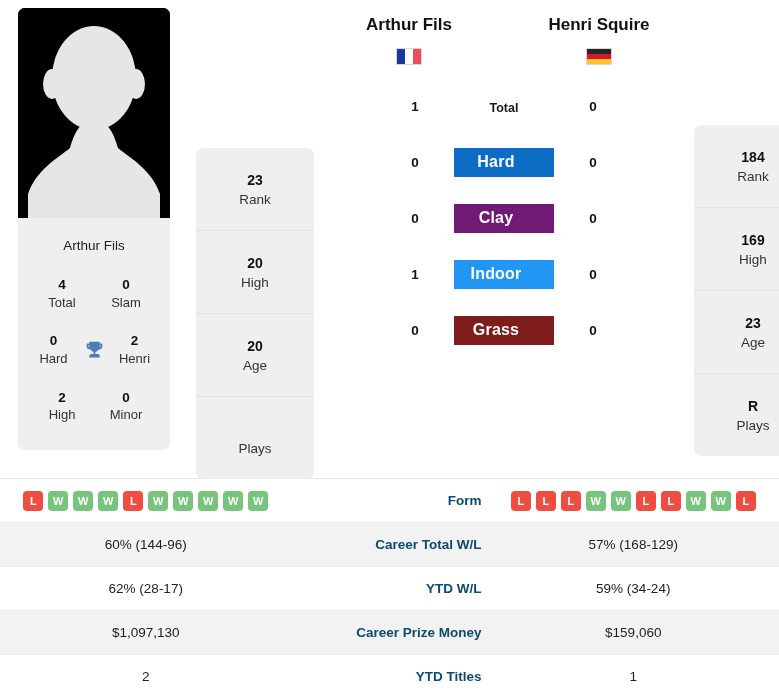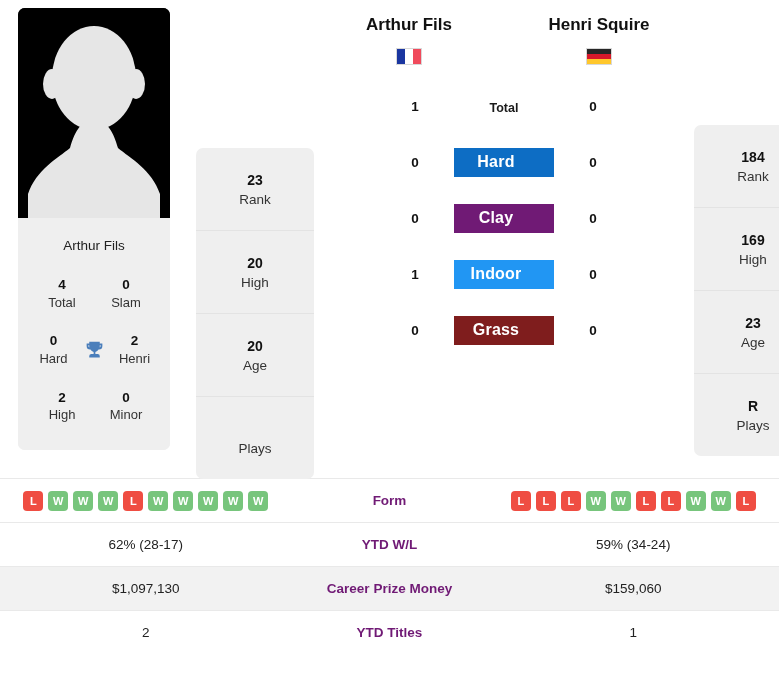--- a/index.html
+++ b/index.html
@@ -187,22 +187,23 @@
   .stats-table tr.shade { background: #f2f2f2; }
   .stats-table td {
     padding: 14px 6px;
     font-size: 13.5px;
     color: #222;
     text-align: center;
     vertical-align: middle;
   }
   .stats-table td.mid {
     font-weight: bold;
-    color: #701a75;
+    color: #0c4a6e;
     width: 196px;
+    text-align: right;
   }
   .form-cell { padding: 10px 6px !important; }
   .form-badges {
     display: flex;
     justify-content: center;
     gap: 5px;
   }
   .badge {
     width: 20px;
     height: 20px;
@@ -404,20 +405,25 @@
             <span class="badge l">L</span>
             <span class="badge w">W</span>
             <span class="badge w">W</span>
             <span class="badge l">L</span>
             <span class="badge l">L</span>
             <span class="badge w">W</span>
             <span class="badge w">W</span>
             <span class="badge l">L</span>
           </div>
       </td>
+    </tr>
+    <tr class="shade">
+      <td>60% (144-96)</td>
+      <td class="mid">Career Total W/L</td>
+      <td>57% (168-129)</td>
     </tr>
     <tr>
       <td>62% (28-17)</td>
       <td class="mid">YTD W/L</td>
       <td>59% (34-24)</td>
     </tr>
     <tr class="shade">
       <td>$1,097,130</td>
       <td class="mid">Career Prize Money</td>
       <td>$159,060</td>

